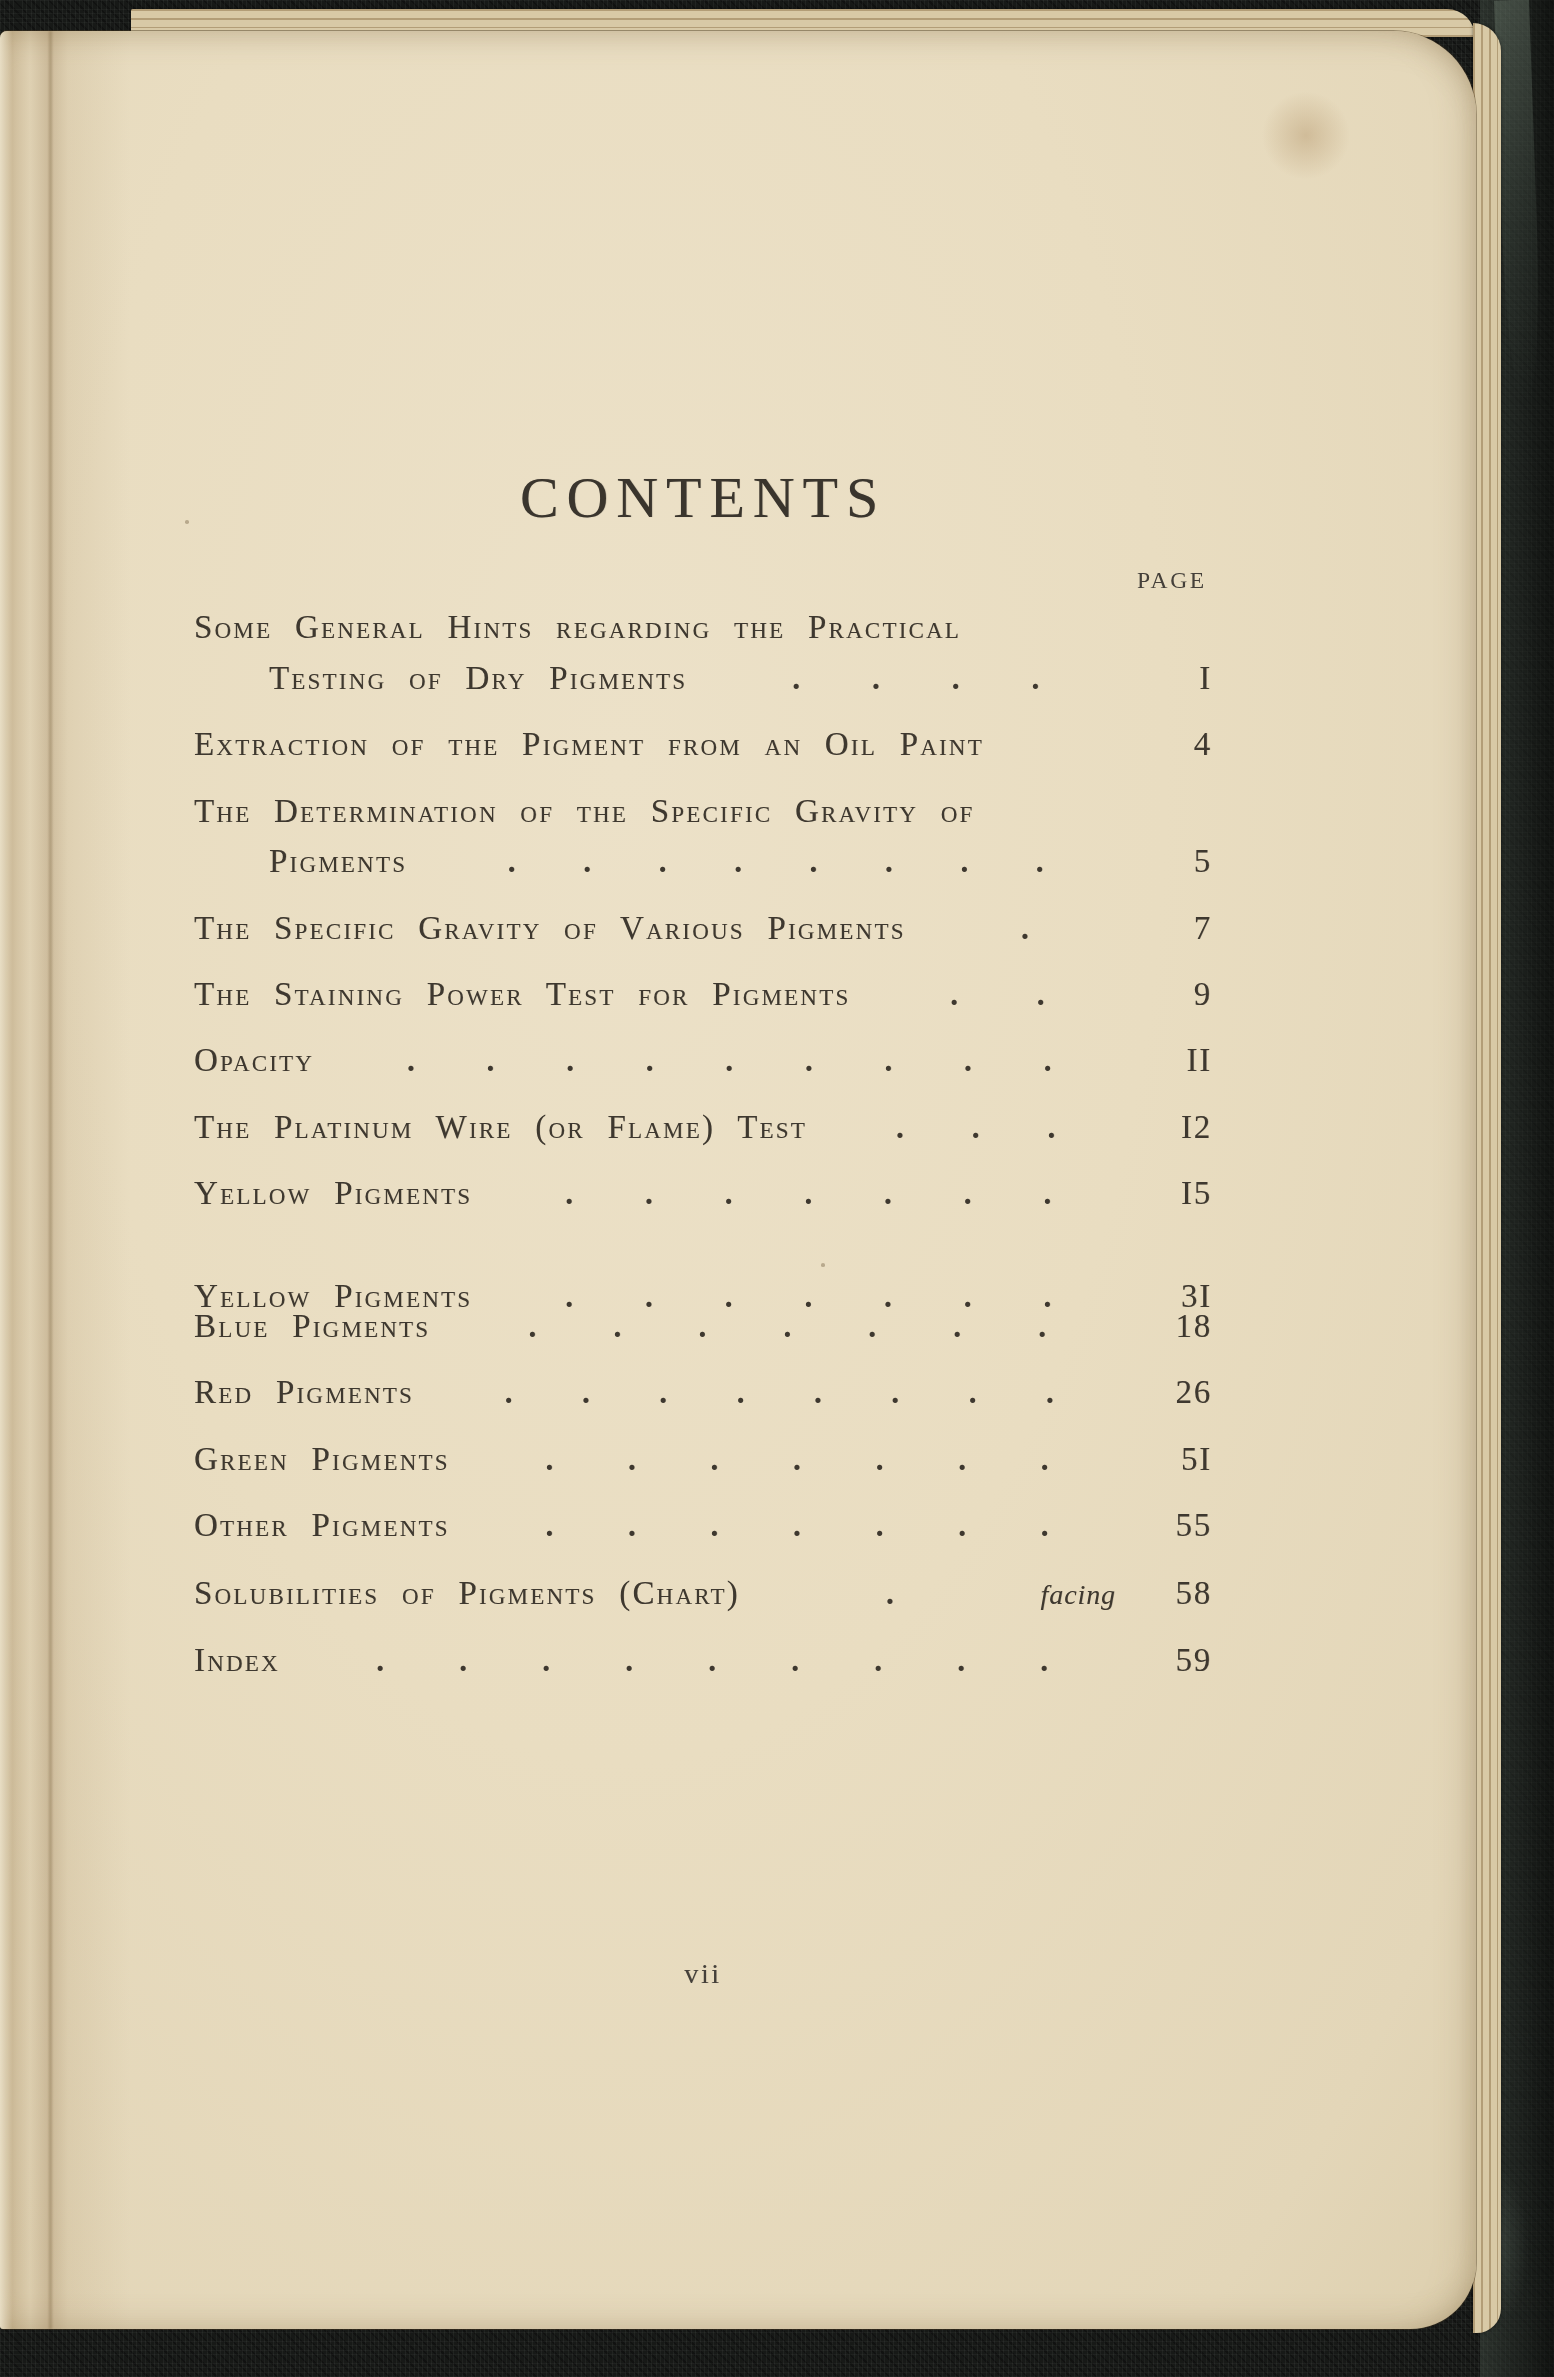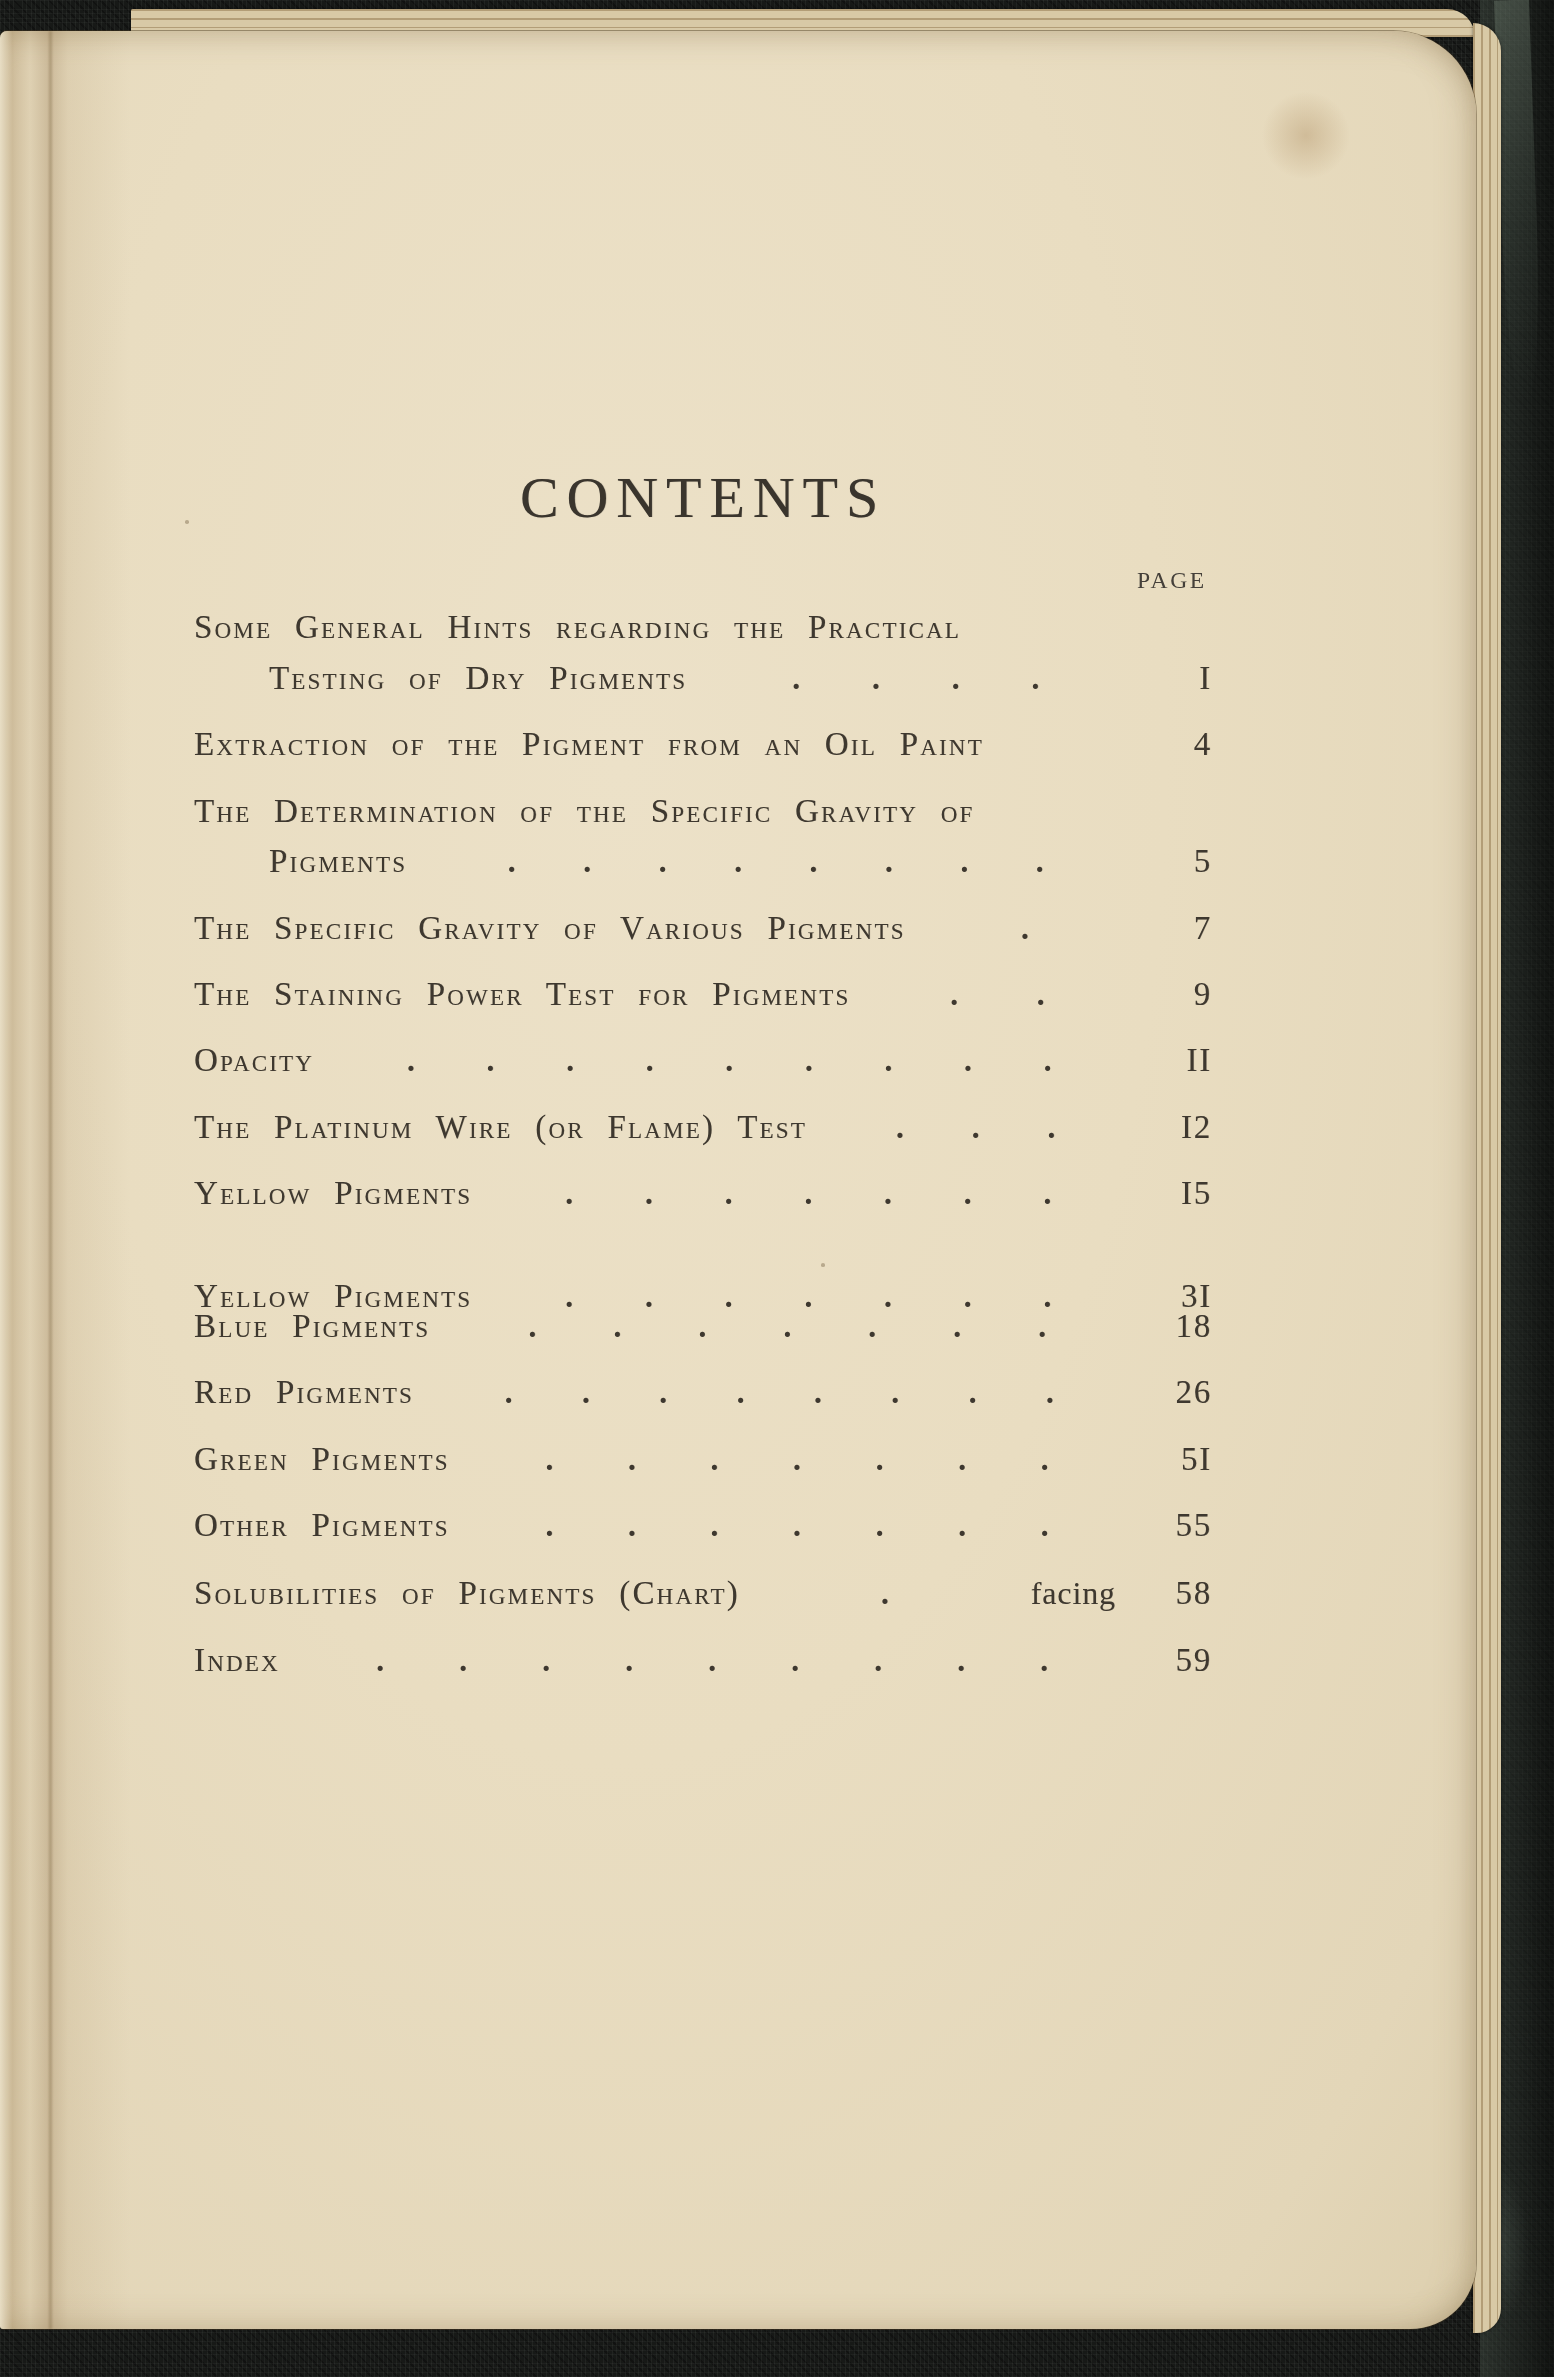--- a/index.html
+++ b/index.html
@@ -95,21 +95,21 @@
     white-space:nowrap;
   }
   .toc-row.indent{padding-left:75px;width:calc(100% - 75px);gap:12px;}
   .toc-title{flex:0 0 auto;}
   .leader{
     flex:1 1 auto;display:flex;justify-content:space-evenly;align-items:baseline;
     margin:0 15.7px 0 21px;min-width:0;
   }
   .dot{font-weight:bold;font-size:31px;font-variant:normal;letter-spacing:0;}
   .facing-label{
-    font-variant:normal;font-size:32px;
+    font-variant:normal;font-style:italic;font-size:28px;
     letter-spacing:0.9px;word-spacing:normal;margin-right:23px;margin-left:6px;
   }
   .toc-page{
     flex:0 0 auto;min-width:73px;text-align:right;
     font-variant:normal;font-size:33px;letter-spacing:1.7px;
   }
   .folio{
     position:absolute;top:1927px;left:0;width:100%;text-align:center;
     font-size:28px;letter-spacing:2.6px;color:#45403a;
     text-shadow:0.4px 0.4px 0.6px rgba(62,56,47,.30);
@@ -309,16 +309,17 @@
             <span class="dot">.</span>
             <span class="dot">.</span>
             <span class="dot">.</span>
             <span class="dot">.</span>
             <span class="dot">.</span>
             <span class="dot">.</span>
           </span>
         <span class="toc-page">59</span>
       </div>
 
+      <div class="folio">vii</div>
     </div>
   </div>
 </div>
 
 
 </body></html>

